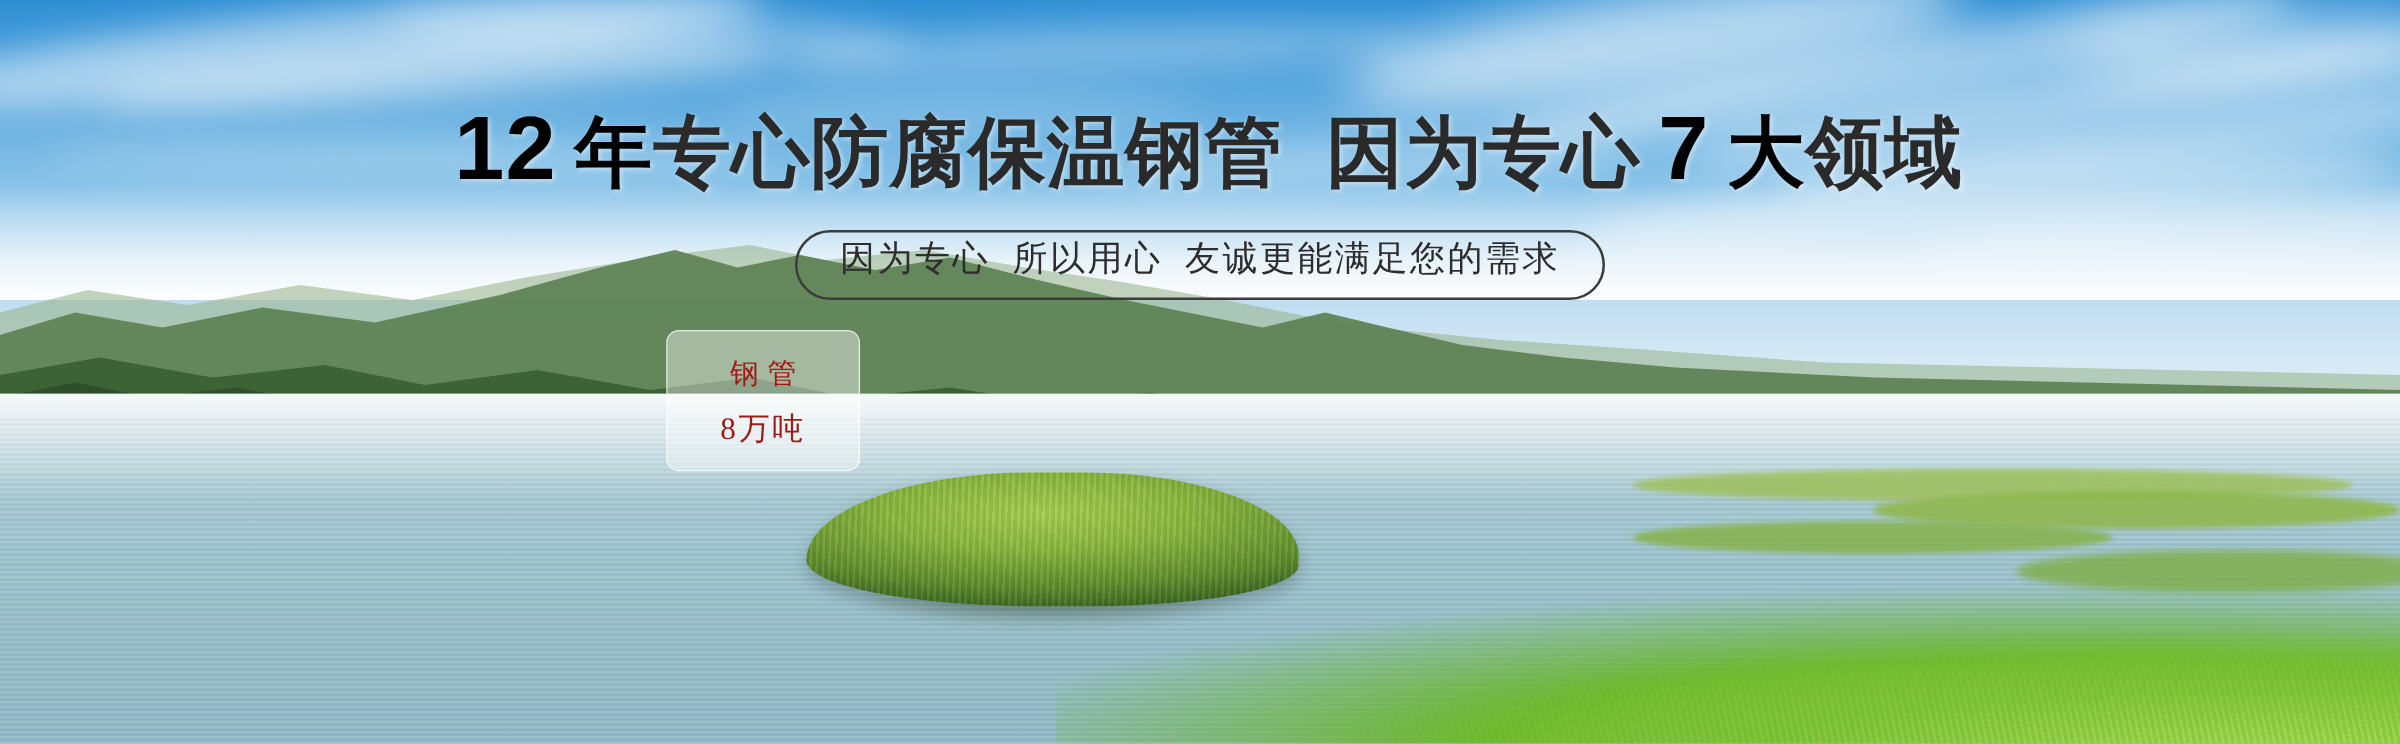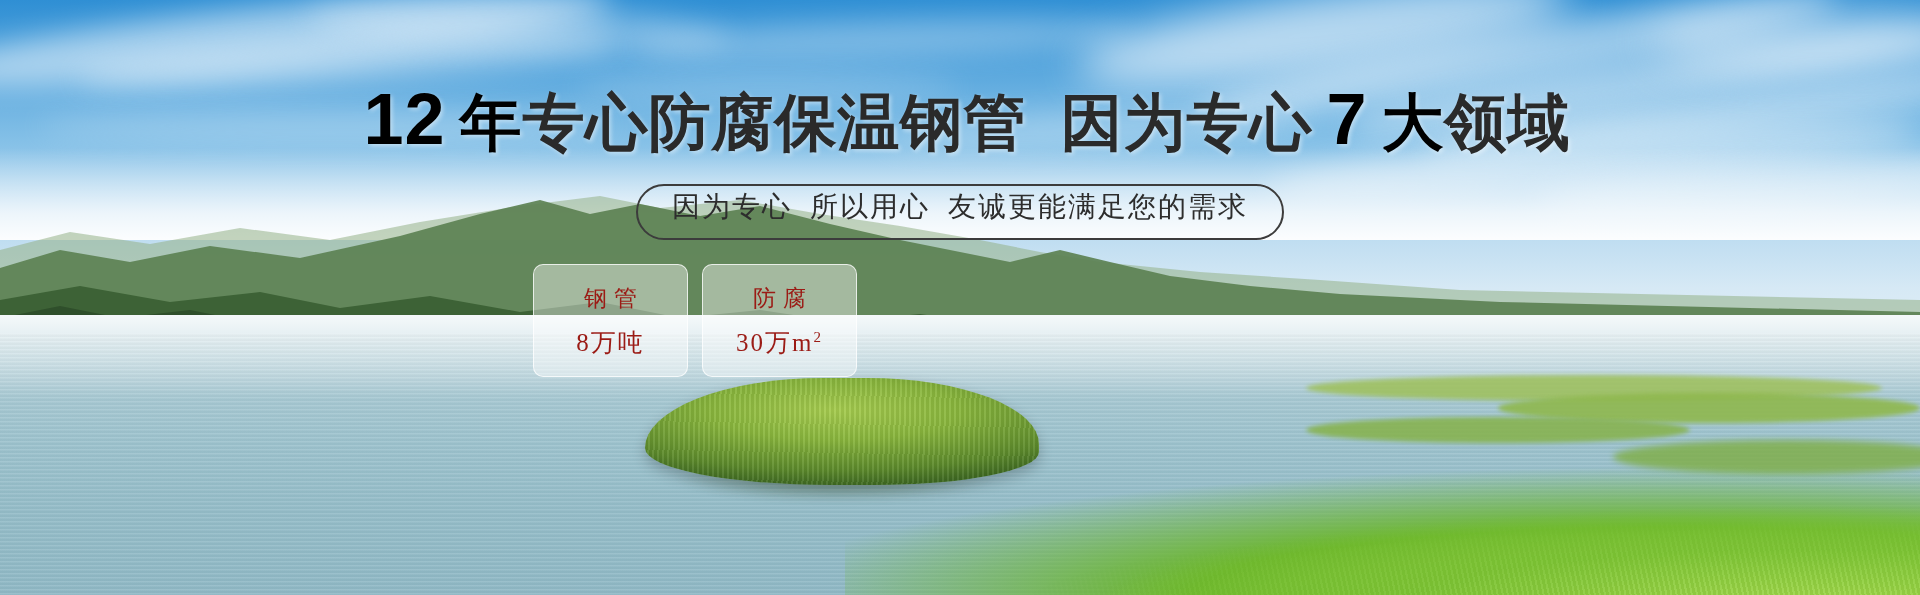--- a/index.html
+++ b/index.html
@@ -241,21 +241,17 @@
 
   <div class="subpill"><span>因为专心</span><span class="sp"></span><span>所以用心</span><span class="sp"></span><span>友诚更能满足您的需求</span></div>
 
   <div class="cards">
 
     <div class="card">
       <div class="card-title">钢管</div>
       <div class="card-value"><span>8万吨</span><sup></sup></div>
     </div>
 
-    <div class="card">
-      <div class="card-title">防腐</div>
-      <div class="card-value"><span>30万m</span><sup>2</sup></div>
-    </div>
 
 
   </div>
 
 </div>
 
 </body></html>

